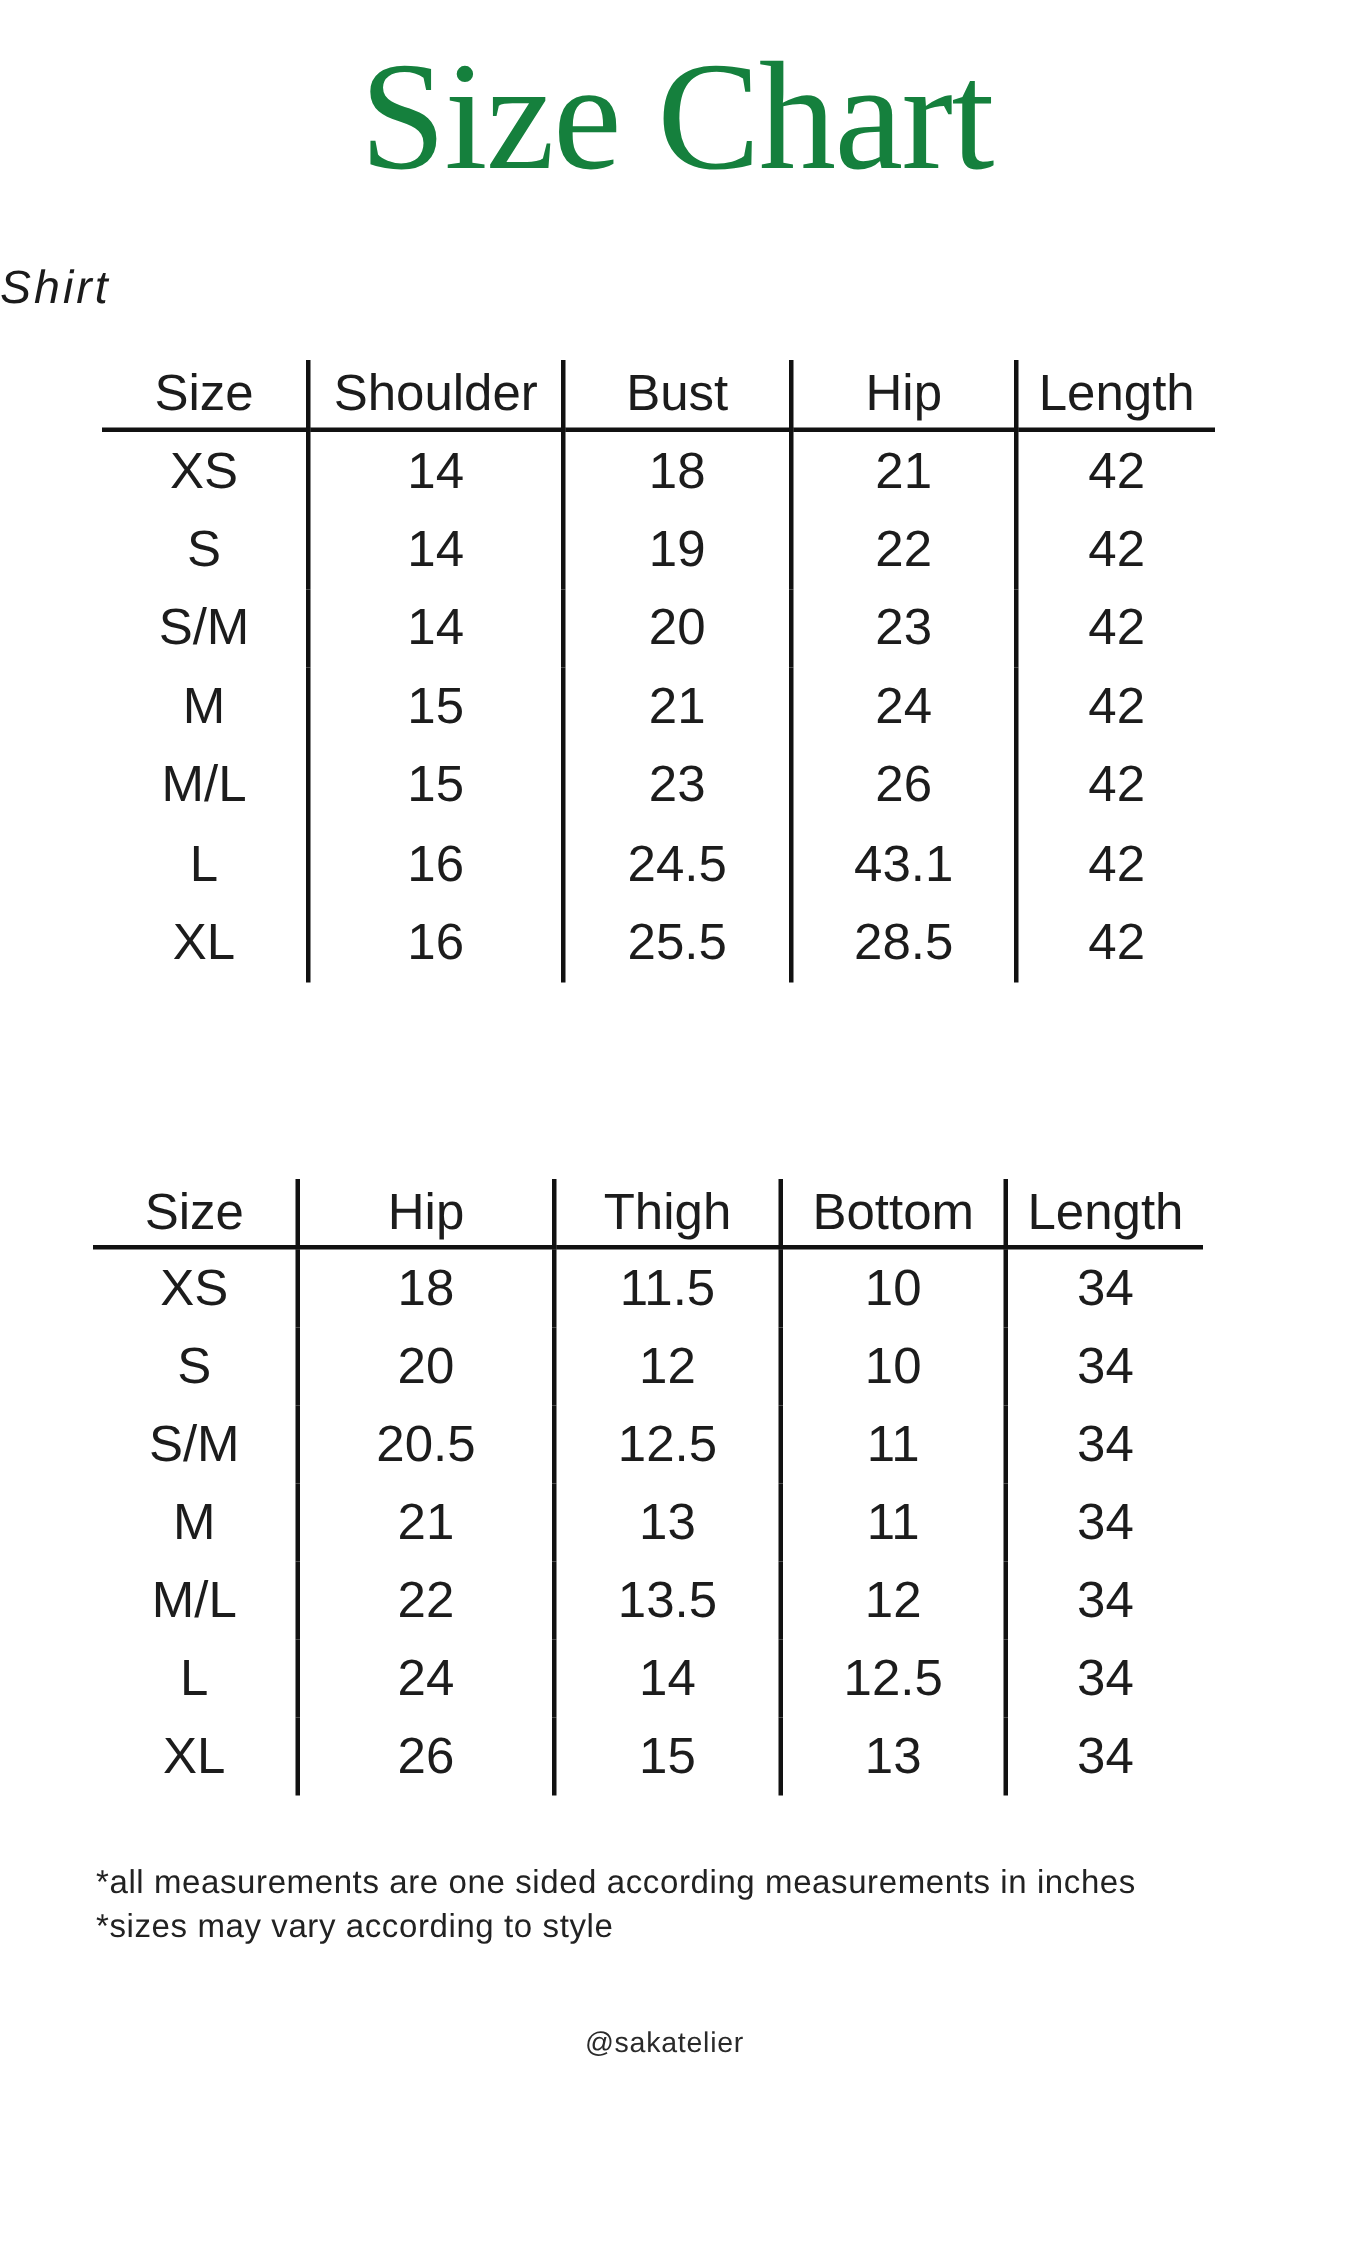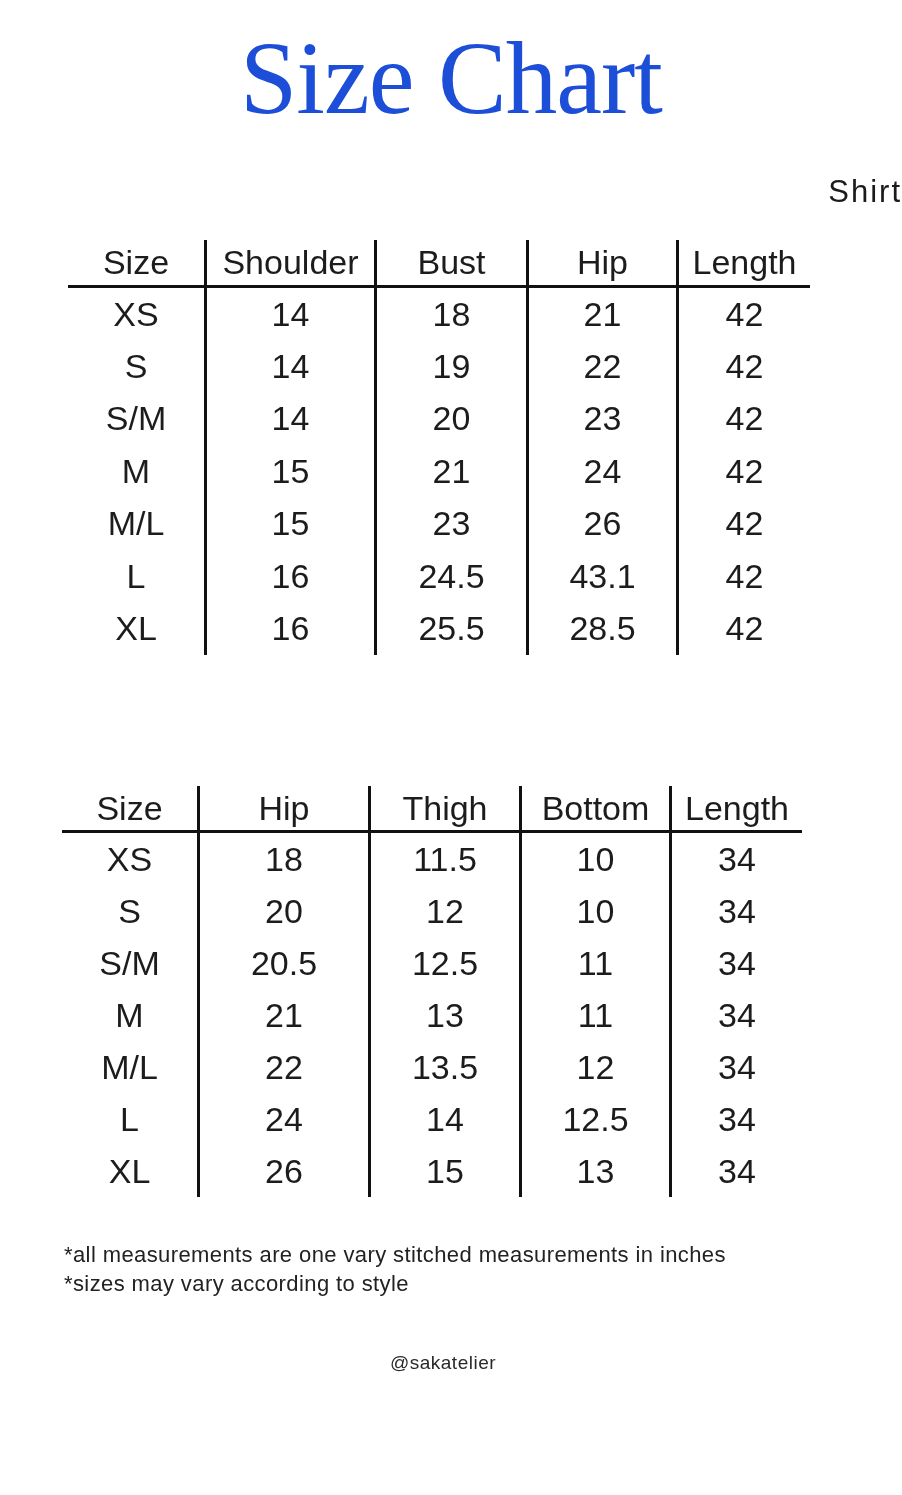--- a/index.html
+++ b/index.html
@@ -23,33 +23,34 @@
     position: absolute;
     top: 22px;
     left: 0;
     width: 100%;
     text-align: center;
     font-family: "Liberation Serif", serif;
     font-weight: 400;
     font-size: 103px;
     line-height: 113px;
     letter-spacing: -1px;
-    color: #1d4ed8;
+    color: #15803d;
   }
 
   .section-label {
     position: absolute;
     left: 0;
     width: 100%;
-    text-align: right;
+    text-align: left;
     font-size: 31px;
     line-height: 40px;
     letter-spacing: 2px;
     font-weight: 500;
     color: #1b1b1b;
+    font-style: italic;
   }
   .shirt-label { top: 172px; }
   .pants-label { top: 714px; }
 
   .size-table {
     position: absolute;
     display: grid;
     text-align: right;
   }
   .shirt-table {
@@ -189,19 +190,19 @@
       <div class="cell body-cell vline">12.5</div>
       <div class="cell body-cell">34</div>
       <div class="cell body-cell vline">XL</div>
       <div class="cell body-cell vline">26</div>
       <div class="cell body-cell vline">15</div>
       <div class="cell body-cell vline">13</div>
       <div class="cell body-cell">34</div>
     </div>
 
   <div class="footnotes">
-    <div class="footnote">*all measurements are one vary stitched measurements in inches</div>
+    <div class="footnote">*all measurements are one sided according measurements in inches</div>
     <div class="footnote">*sizes may vary according to style</div>
   </div>
 
   <div class="handle">@sakatelier</div>
 
 </div>
 
 </body></html>

